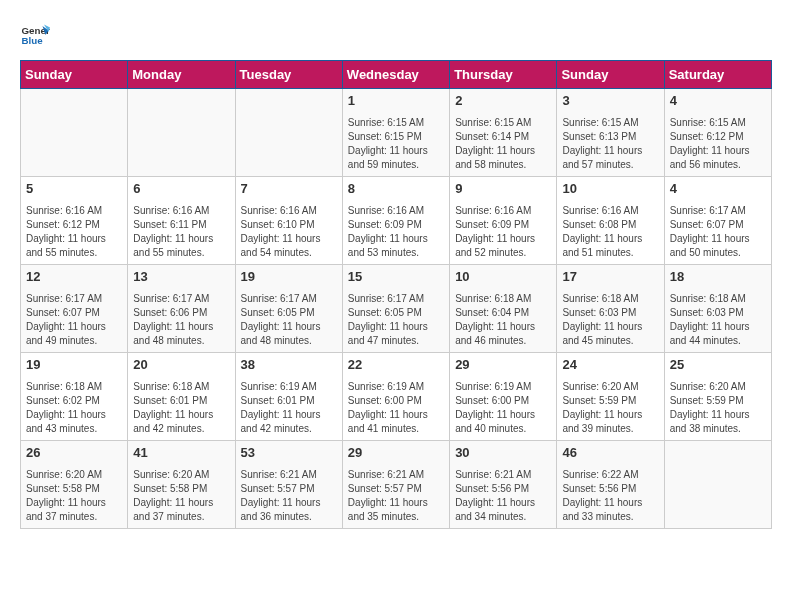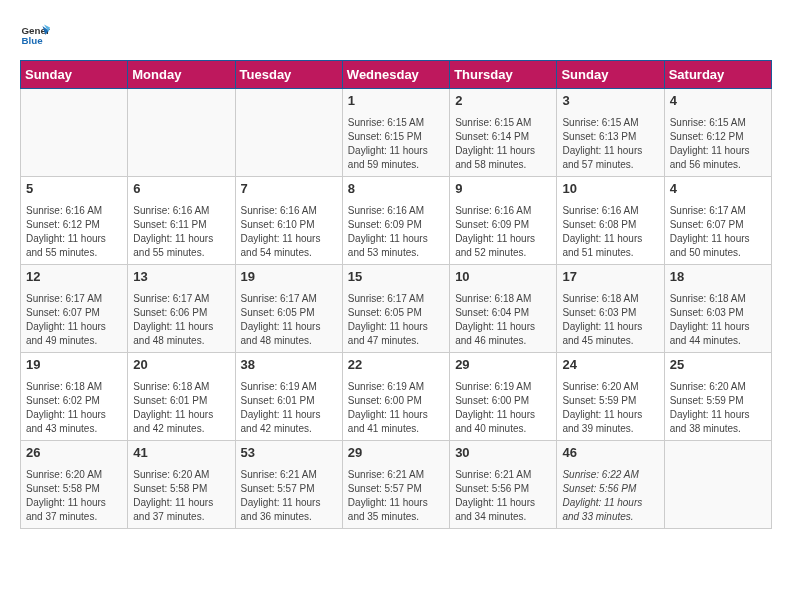--- a/index.html
+++ b/index.html
@@ -327,21 +327,21 @@
         </td>
         <td>
           <span class="day-num">30</span>
           <div class="day-info" style="white-space: pre-line;">Sunrise: 6:21 AM
 Sunset: 5:56 PM
 Daylight: 11 hours
 and 34 minutes.</div>
         </td>
         <td>
           <span class="day-num">46</span>
-          <div class="day-info" style="white-space: pre-line; font-style: italic;">Sunrise: 6:22 AM
+          <div class="day-info" style="white-space: pre-line;">Sunrise: 6:22 AM
 Sunset: 5:56 PM
 Daylight: 11 hours
 and 33 minutes.</div>
         </td>
         <td class="empty"></td>
       </tr>
     </tbody>
 </table>
 
 </body></html>

